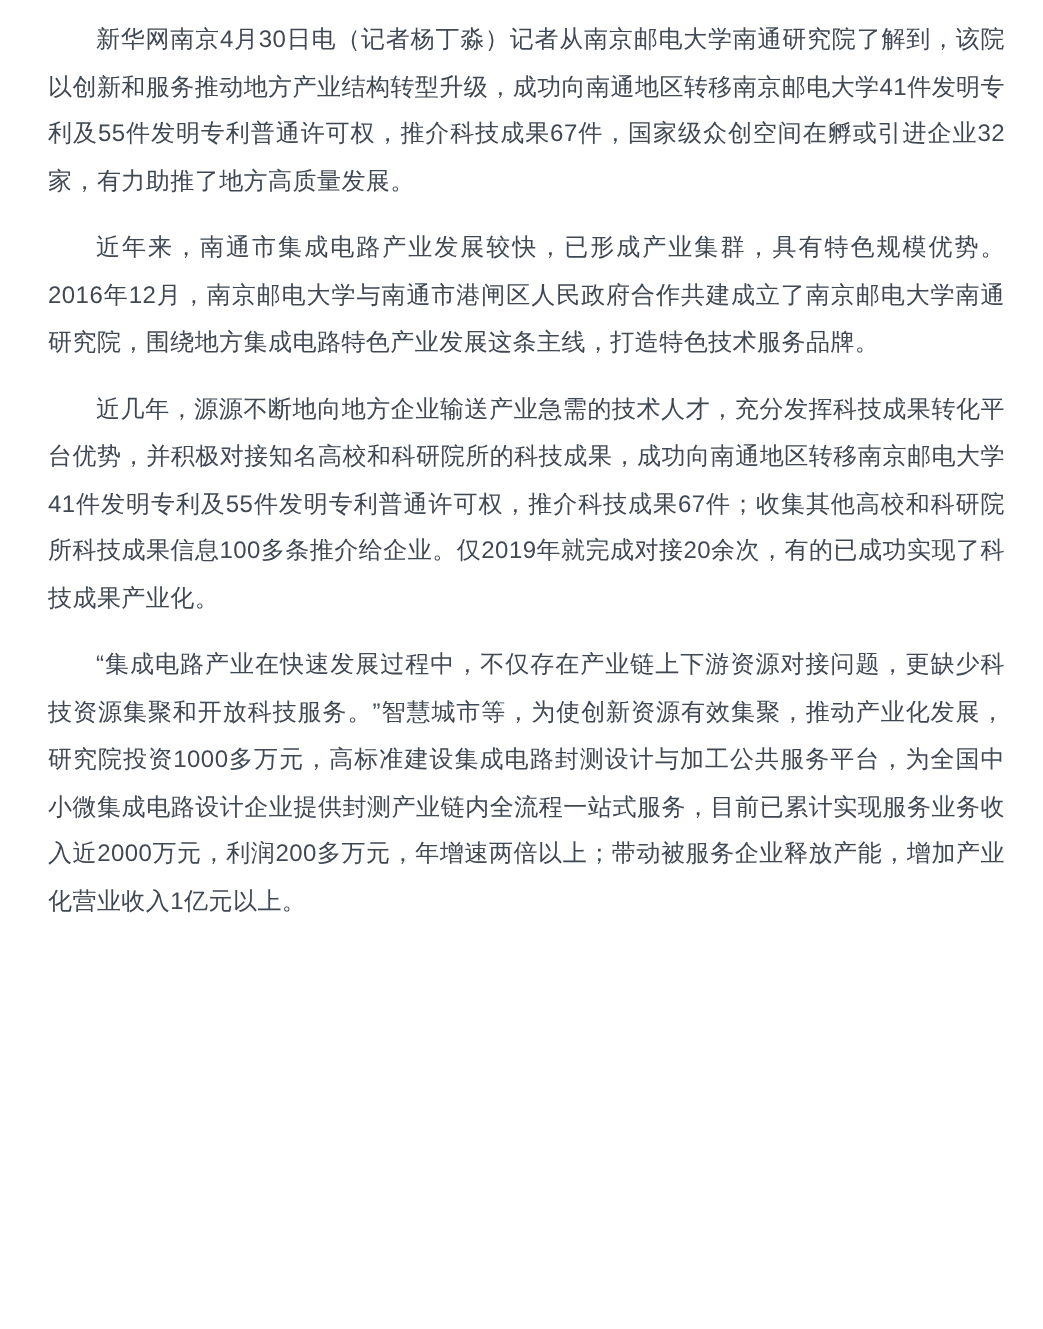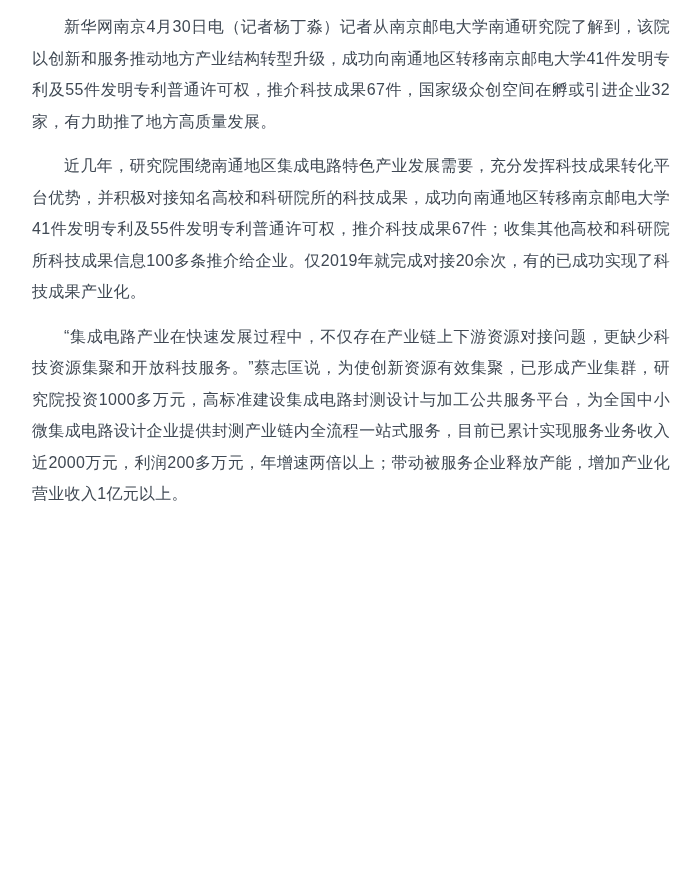--- a/index.html
+++ b/index.html
@@ -30,16 +30,17 @@
     letter-spacing: 0.3px;
     margin: 0 0 13px 0;
   }
 </style>
 </head>
 <body>
 
 <div class="page">
   <div class="article">
     <p>新华网南京4月30日电（记者杨丁淼）记者从南京邮电大学南通研究院了解到，该院以创新和服务推动地方产业结构转型升级，成功向南通地区转移南京邮电大学41件发明专利及55件发明专利普通许可权，推介科技成果67件，国家级众创空间在孵或引进企业32家，有力助推了地方高质量发展。</p>
-    <p>近几年，研究院围绕南通地区集成电路特色产业发展需要，充分发挥科技成果转化平台优势，并积极对接知名高校和科研院所的科技成果，成功向南通地区转移南京邮电大学41件发明专利及55件发明专利普通许可权，推介科技成果67件；收集其他高校和科研院所科技成果信息100多条推介给企业。仅2019年就完成对接20余次，有的已成功实现了科技成果产业化。</p>
-    <p>“集成电路产业在快速发展过程中，不仅存在产业链上下游资源对接问题，更缺少科技资源集聚和开放科技服务。”蔡志匡说，为使创新资源有效集聚，已形成产业集群，研究院投资1000多万元，高标准建设集成电路封测设计与加工公共服务平台，为全国中小微集成电路设计企业提供封测产业链内全流程一站式服务，目前已累计实现服务业务收入近2000万元，利润200多万元，年增速两倍以上；带动被服务企业释放产能，增加产业化营业收入1亿元以上。</p>
+    <p>近年来，南通市集成电路产业发展较快，已形成产业集群，具有特色规模优势。2016年12月，南京邮电大学与南通市港闸区人民政府合作共建成立了南京邮电大学南通研究院，围绕地方集成电路特色产业发展这条主线，打造特色技术服务品牌。</p>
+    <p>近几年，源源不断地向地方企业输送产业急需的技术人才，充分发挥科技成果转化平台优势，并积极对接知名高校和科研院所的科技成果，成功向南通地区转移南京邮电大学41件发明专利及55件发明专利普通许可权，推介科技成果67件；收集其他高校和科研院所科技成果信息100多条推介给企业。仅2019年就完成对接20余次，有的已成功实现了科技成果产业化。</p>
+    <p>“集成电路产业在快速发展过程中，不仅存在产业链上下游资源对接问题，更缺少科技资源集聚和开放科技服务。”智慧城市等，为使创新资源有效集聚，推动产业化发展，研究院投资1000多万元，高标准建设集成电路封测设计与加工公共服务平台，为全国中小微集成电路设计企业提供封测产业链内全流程一站式服务，目前已累计实现服务业务收入近2000万元，利润200多万元，年增速两倍以上；带动被服务企业释放产能，增加产业化营业收入1亿元以上。</p>
   </div>
 </div>
 
 </body></html>

